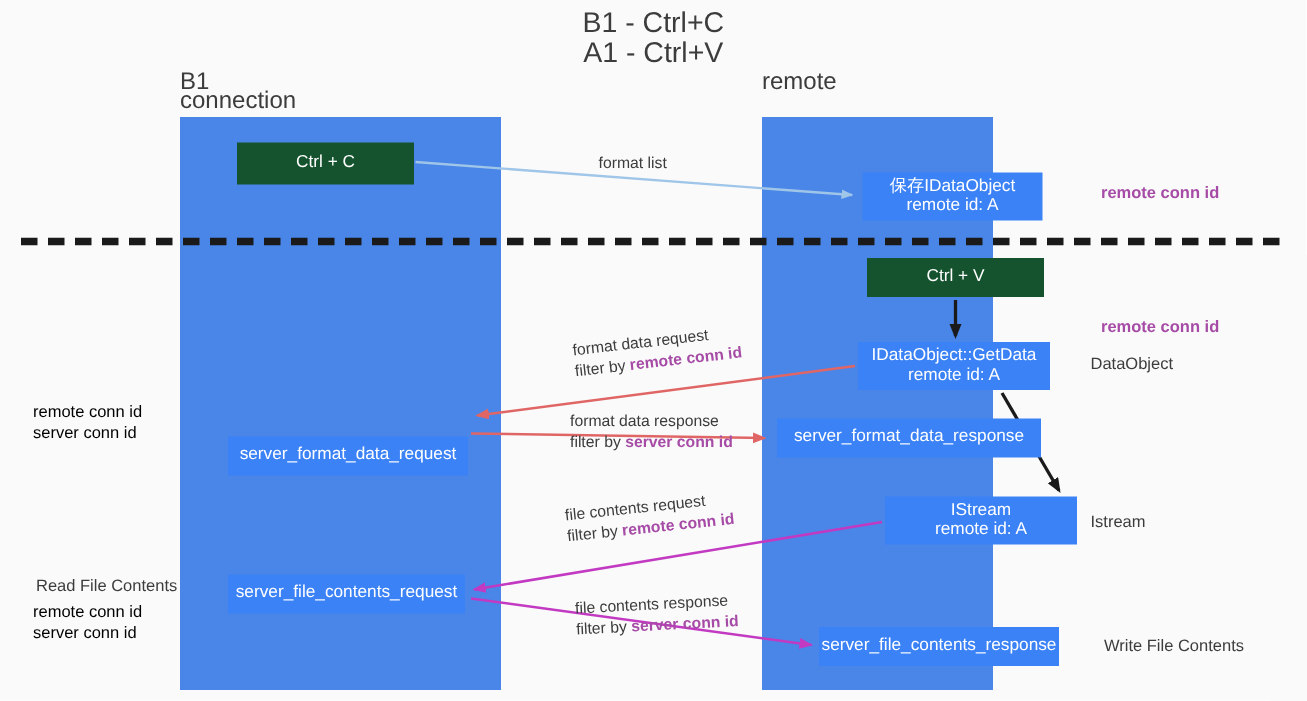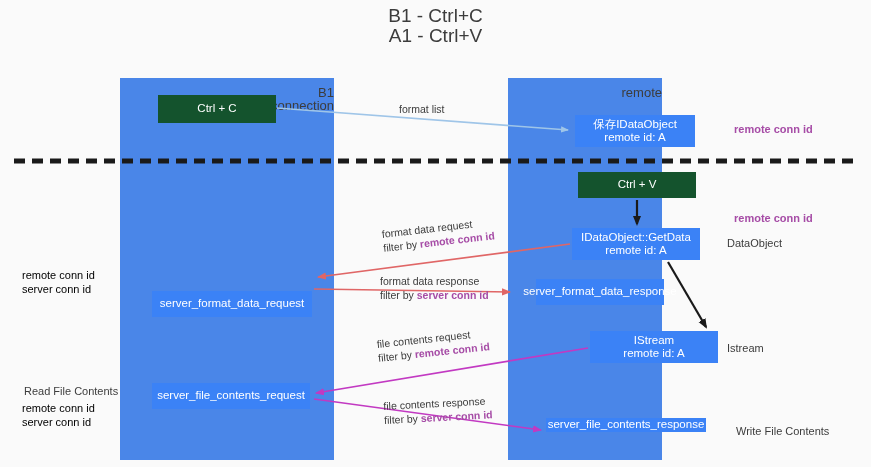--- a/index.html
+++ b/index.html
@@ -32,25 +32,24 @@
     text-align: center;
     font-size: 19px;
     color: #3c3c3c;
     line-height: 20px;
   }
   #title div { white-space: pre; }
 
   
   .col-head {
     position: absolute;
-    text-align: right;
-    font-size: 13px;
+    text-align: left;
+    font-size: 16px;
     color: #3c3c3c;
     line-height: 13px;
-    margin-top: 38px;
   }
   #head-b1 { left: 120px; top: 48px; width: 214px; }
   #head-a1 { left: 508px; top: 48px; width: 154px; }
   .col-head .l1 { display: block; }
   .col-head .l2 { display: block; }
 
   
   .node {
     position: absolute;
     box-sizing: border-box;
@@ -66,24 +65,24 @@
   }
   .node.green { background: #14532d; }
   .node.orange { background: #3b82f6; }
   .node .ln { display: block; white-space: nowrap; }
 
   #n-ctrlc   { left: 158px; top: 95px;  width: 118px; height: 28px; }
   #n-save    { left: 575px; top: 115px; width: 120px; height: 32px; }
   #n-ctrlv   { left: 578px; top: 172px; width: 118px; height: 26px; }
   #n-getdata { left: 572px; top: 228px; width: 128px; height: 32px; }
   #n-sfdreq  { left: 152px; top: 268px; width: 160px; height: 26px; margin-top: 23px; }
-  #n-sfdresp { left: 536px; top: 279px; width: 128px; height: 26px; }
+  #n-sfdresp { left: 518px; top: 279px; width: 176px; height: 26px; }
   #n-istream { left: 590px; top: 331px; width: 128px; height: 32px; }
   #n-sfcreq  { left: 152px; top: 383px; width: 158px; height: 26px; }
-  #n-sfcresp { left: 546px; top: 418px; width: 160px; height: 14px; }
+  #n-sfcresp { left: 546px; top: 418px; width: 160px; height: 26px; }
 
   
   .annot {
     position: absolute;
     font-size: 11px;
     line-height: 14px;
     white-space: nowrap;
   }
   .annot.purple { color: #a64ca6; font-weight: bold; }
   .annot.dark   { color: #3c3c3c; }

